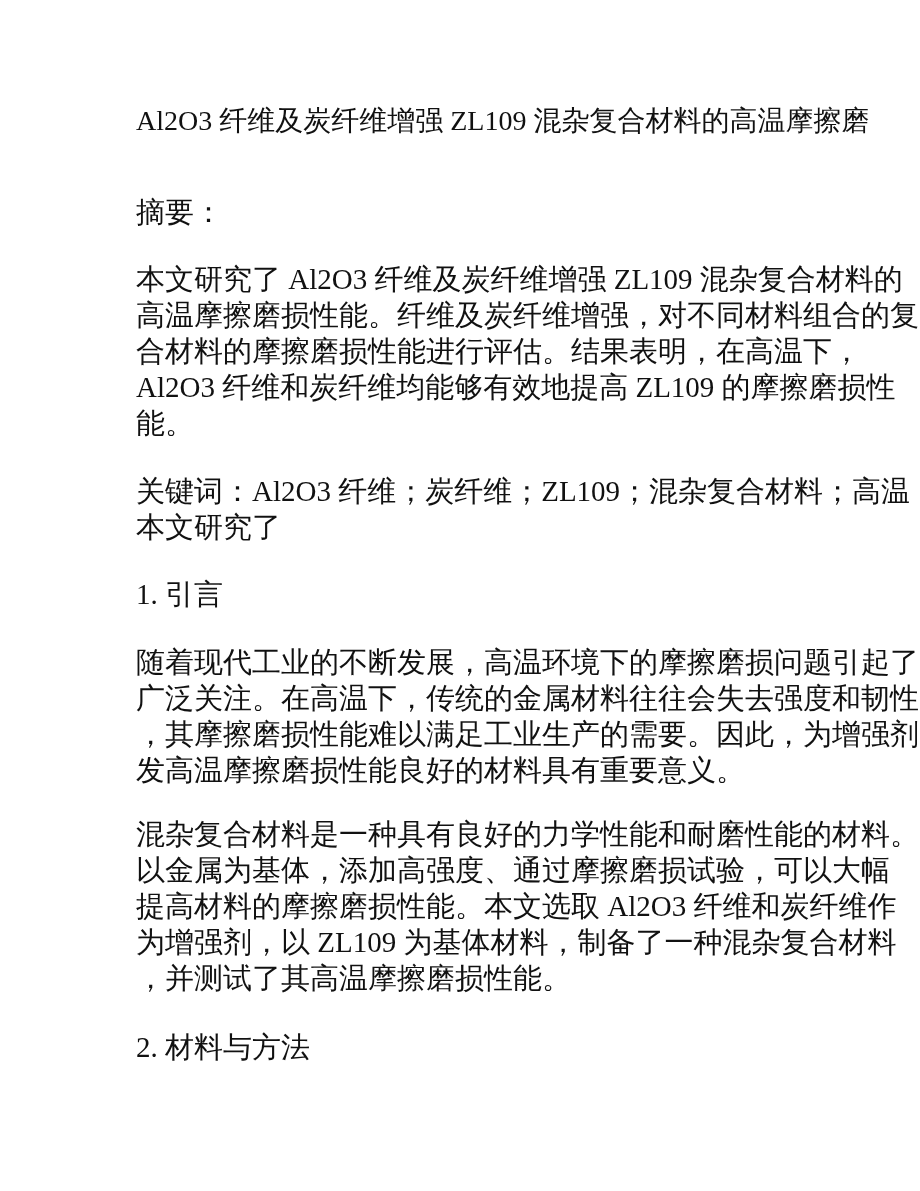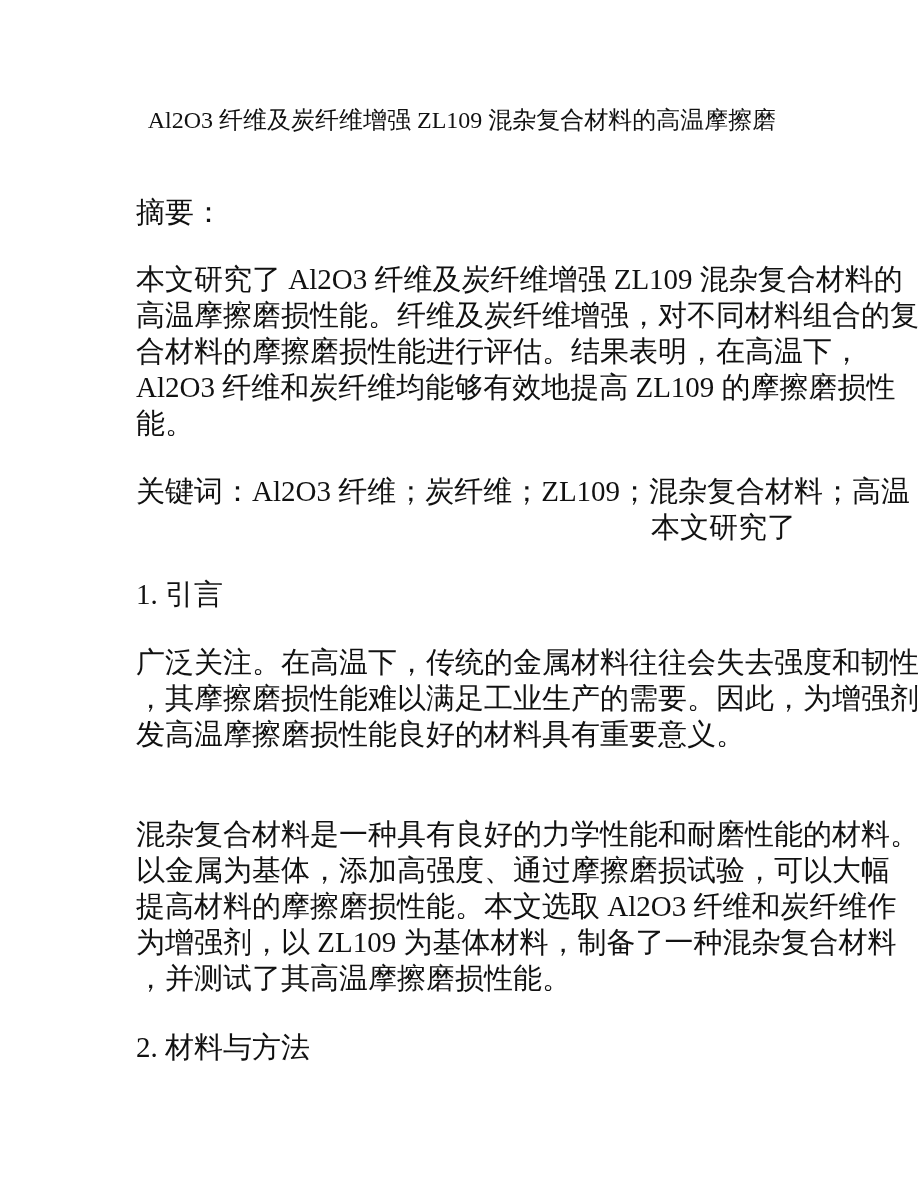--- a/index.html
+++ b/index.html
@@ -15,21 +15,21 @@
       font-family: "Liberation Serif", "DejaVu Serif", serif;
       color: #111111;
     }
     .page {
       position: absolute;
       left: 136px;
       top: 104px;
       width: 652px;
     }
     .title {
-      font-size: 24px;
+      font-size: 28px;
       line-height: 33px;
       text-align: center;
       margin: 0;
       font-weight: normal;
       width: 652px;
     }
     .para {
       font-size: 29px;
       line-height: 36px;
       margin: 0;
@@ -53,28 +53,29 @@
   <p class="para" style="position:absolute; top:90px; left:0;">摘要：</p>
 
   <p class="para" style="position:absolute; top:157px; left:0; width:660px;">
     <span class="line">本文研究了 Al2O3 纤维及炭纤维增强 ZL109 混杂复合材料的</span>
     <span class="line">高温摩擦磨损性能。纤维及炭纤维增强，对不同材料组合的复</span>
     <span class="line">合材料的摩擦磨损性能进行评估。结果表明，在高温下，</span>
     <span class="line">Al2O3 纤维和炭纤维均能够有效地提高 ZL109 的摩擦磨损性</span>
     <span class="line">能。</span>
   </p>
 
-  <p class="para" style="position:absolute; top:369px; left:0; width:660px;text-align:right;">
+  <p class="para" style="position:absolute; top:369px; left:0; width:660px;">
     <span class="line">关键词：Al2O3 纤维；炭纤维；ZL109；混杂复合材料；高温</span>
     <span class="line">本文研究了</span>
   </p>
 
   <p class="para" style="position:absolute; top:472px; left:0;">1. 引言</p>
 
   <p class="para" style="position:absolute; top:540px; left:0; width:660px;">
+    <span class="line">随着现代工业的不断发展，高温环境下的摩擦磨损问题引起了</span>
     <span class="line">广泛关注。在高温下，传统的金属材料往往会失去强度和韧性</span>
     <span class="line">，其摩擦磨损性能难以满足工业生产的需要。因此，为增强剂</span>
     <span class="line">发高温摩擦磨损性能良好的材料具有重要意义。</span>
   </p>
 
   <p class="para" style="position:absolute; top:712px; left:0; width:660px;">
     <span class="line">混杂复合材料是一种具有良好的力学性能和耐磨性能的材料。</span>
     <span class="line">以金属为基体，添加高强度、通过摩擦磨损试验，可以大幅</span>
     <span class="line">提高材料的摩擦磨损性能。本文选取 Al2O3 纤维和炭纤维作</span>
     <span class="line">为增强剂，以 ZL109 为基体材料，制备了一种混杂复合材料</span>

